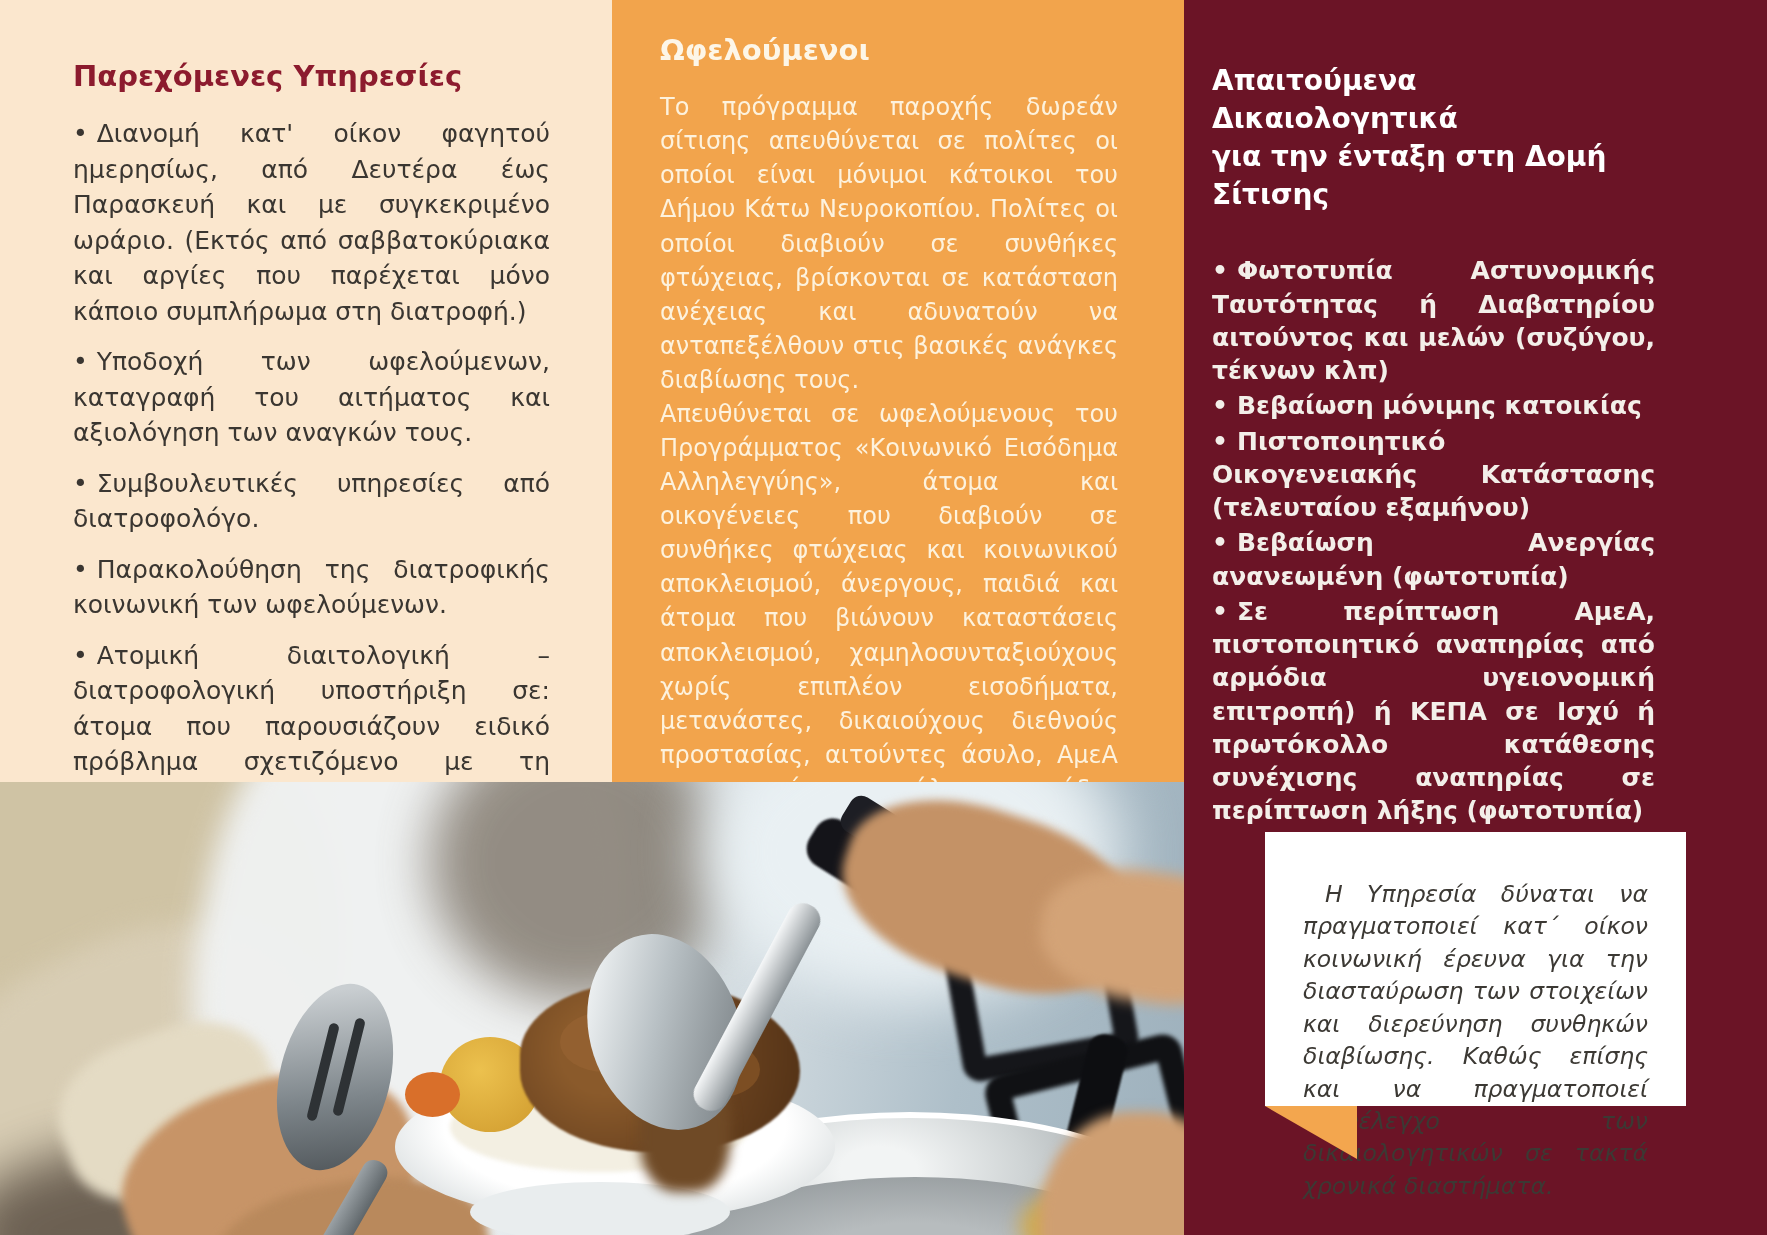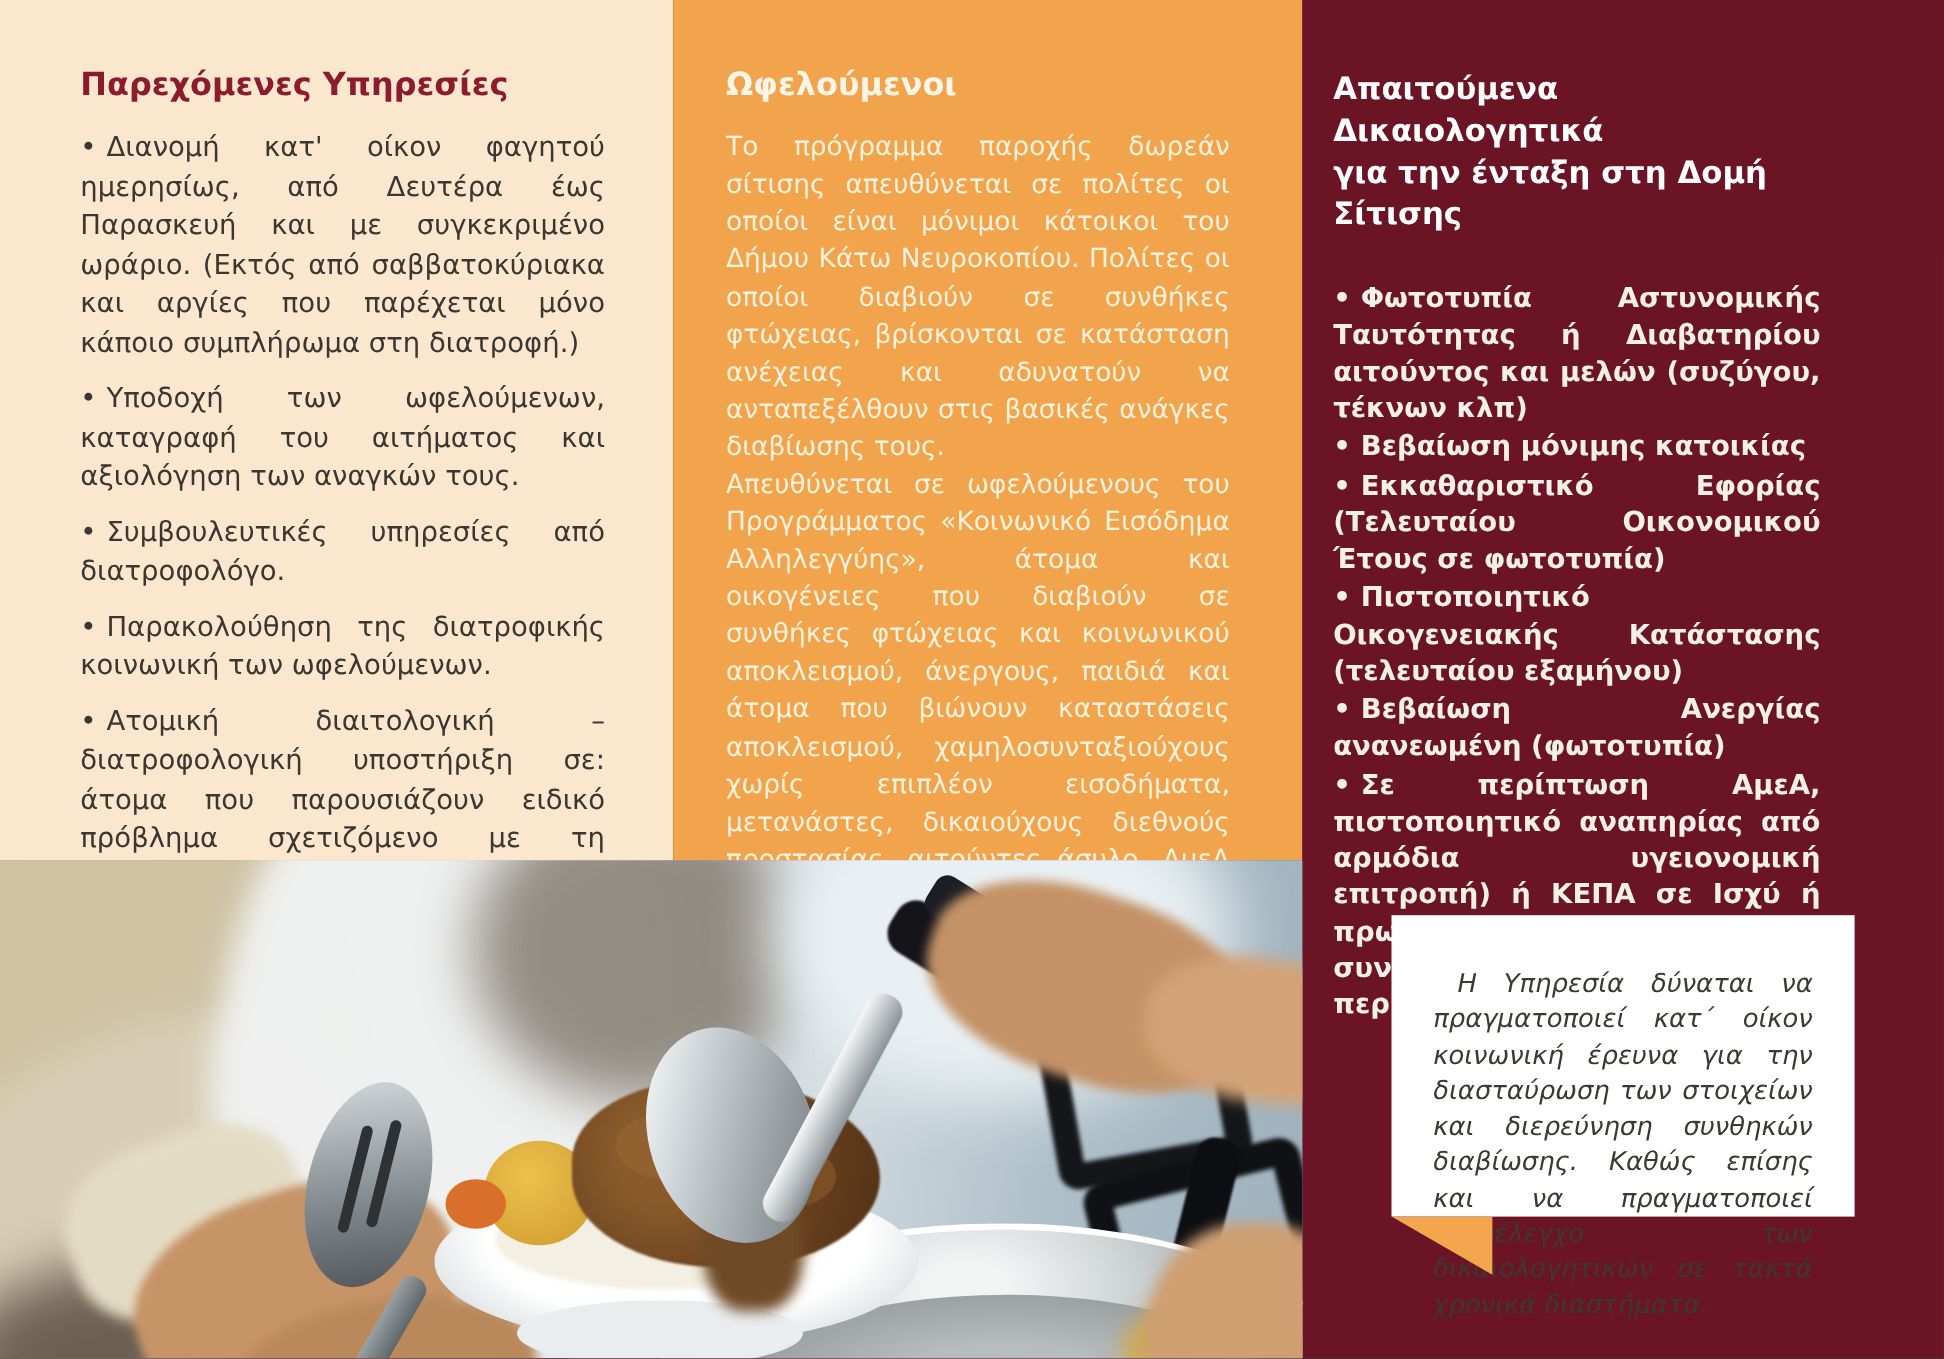--- a/index.html
+++ b/index.html
@@ -4,21 +4,21 @@
 <style>
   html,body{margin:0;padding:0;background:#444;}
   #canvas{
     position:relative;width:1767px;height:1235px;overflow:hidden;
     font-family:"DejaVu Sans","Liberation Sans",sans-serif;
     background:#6b1426;
   }
   
   .panel{position:absolute;box-sizing:border-box;overflow:hidden;}
   .panel-services{left:0;top:0;width:612px;height:782px;background:#fbe7ce;padding:58px 62px 0 73px;}
-  .panel-beneficiaries{left:612px;top:0;width:572px;height:782px;background:#f2a44c;padding:58px 66px 0 48px;}
+  .panel-beneficiaries{left:612px;top:0;width:572px;height:782px;background:#f2a44c;padding:32px 66px 0 48px;}
   .panel-documents{left:1184px;top:0;width:583px;height:1235px;background:#6b1426;padding:62px 112px 0 28px;}
 
   
   .col-title{font-weight:bold;font-size:29px;line-height:1.25;margin:0 0 22px 0;}
   .panel-services .col-title{color:#8c1b2e;}
   .panel-beneficiaries .col-title{color:#fdf6e8;}
   .doc-title{font-weight:bold;font-size:28px;line-height:1.36;color:#ffffff;margin:0;}
   .doc-title-block{margin:0 0 40px 0;}
 
   .b-item{font-size:25px;line-height:1.42;color:#3a3631;text-align:justify;margin:0 0 15px 0;}
@@ -105,21 +105,20 @@
   </section>
 
   <section class="panel panel-documents">
     <div class="doc-title-block">
       <h2 class="doc-title">Απαιτούμενα Δικαιολογητικά</h2>
       <h2 class="doc-title">για την ένταξη στη Δομή</h2>
       <h2 class="doc-title">Σίτισης</h2>
     </div>
     <p class="b-item"><span class="bullet">•</span><span>Φωτοτυπία Αστυνομικής Ταυτότητας ή Διαβατηρίου αιτούντος και μελών (συζύγου, τέκνων κλπ)</span></p>
     <p class="b-item"><span class="bullet">•</span><span>Βεβαίωση μόνιμης κατοικίας</span></p>
-    <p class="b-item"><span class="bullet">•</span><span>Εκκαθαριστικό Εφορίας (Τελευταίου Οικονομικού Έτους σε φωτοτυπία)</span></p>
     <p class="b-item"><span class="bullet">•</span><span>Πιστοποιητικό Οικογενειακής Κατάστασης (τελευταίου εξαμήνου)</span></p>
     <p class="b-item"><span class="bullet">•</span><span>Βεβαίωση Ανεργίας ανανεωμένη (φωτοτυπία)</span></p>
     <p class="b-item"><span class="bullet">•</span><span>Σε περίπτωση ΑμεΑ, πιστοποιητικό αναπηρίας από αρμόδια υγειονομική επιτροπή) ή ΚΕΠΑ σε Ισχύ ή πρωτόκολλο κατάθεσης συνέχισης αναπηρίας σε περίπτωση λήξης (φωτοτυπία)</span></p>
   </section>
 
   <div class="photo">
     <div class="ph-jacket"></div>
     <div class="ph-jacket2"></div>
     <div class="ph-shirt"></div>
     <div class="ph-figure"></div>

